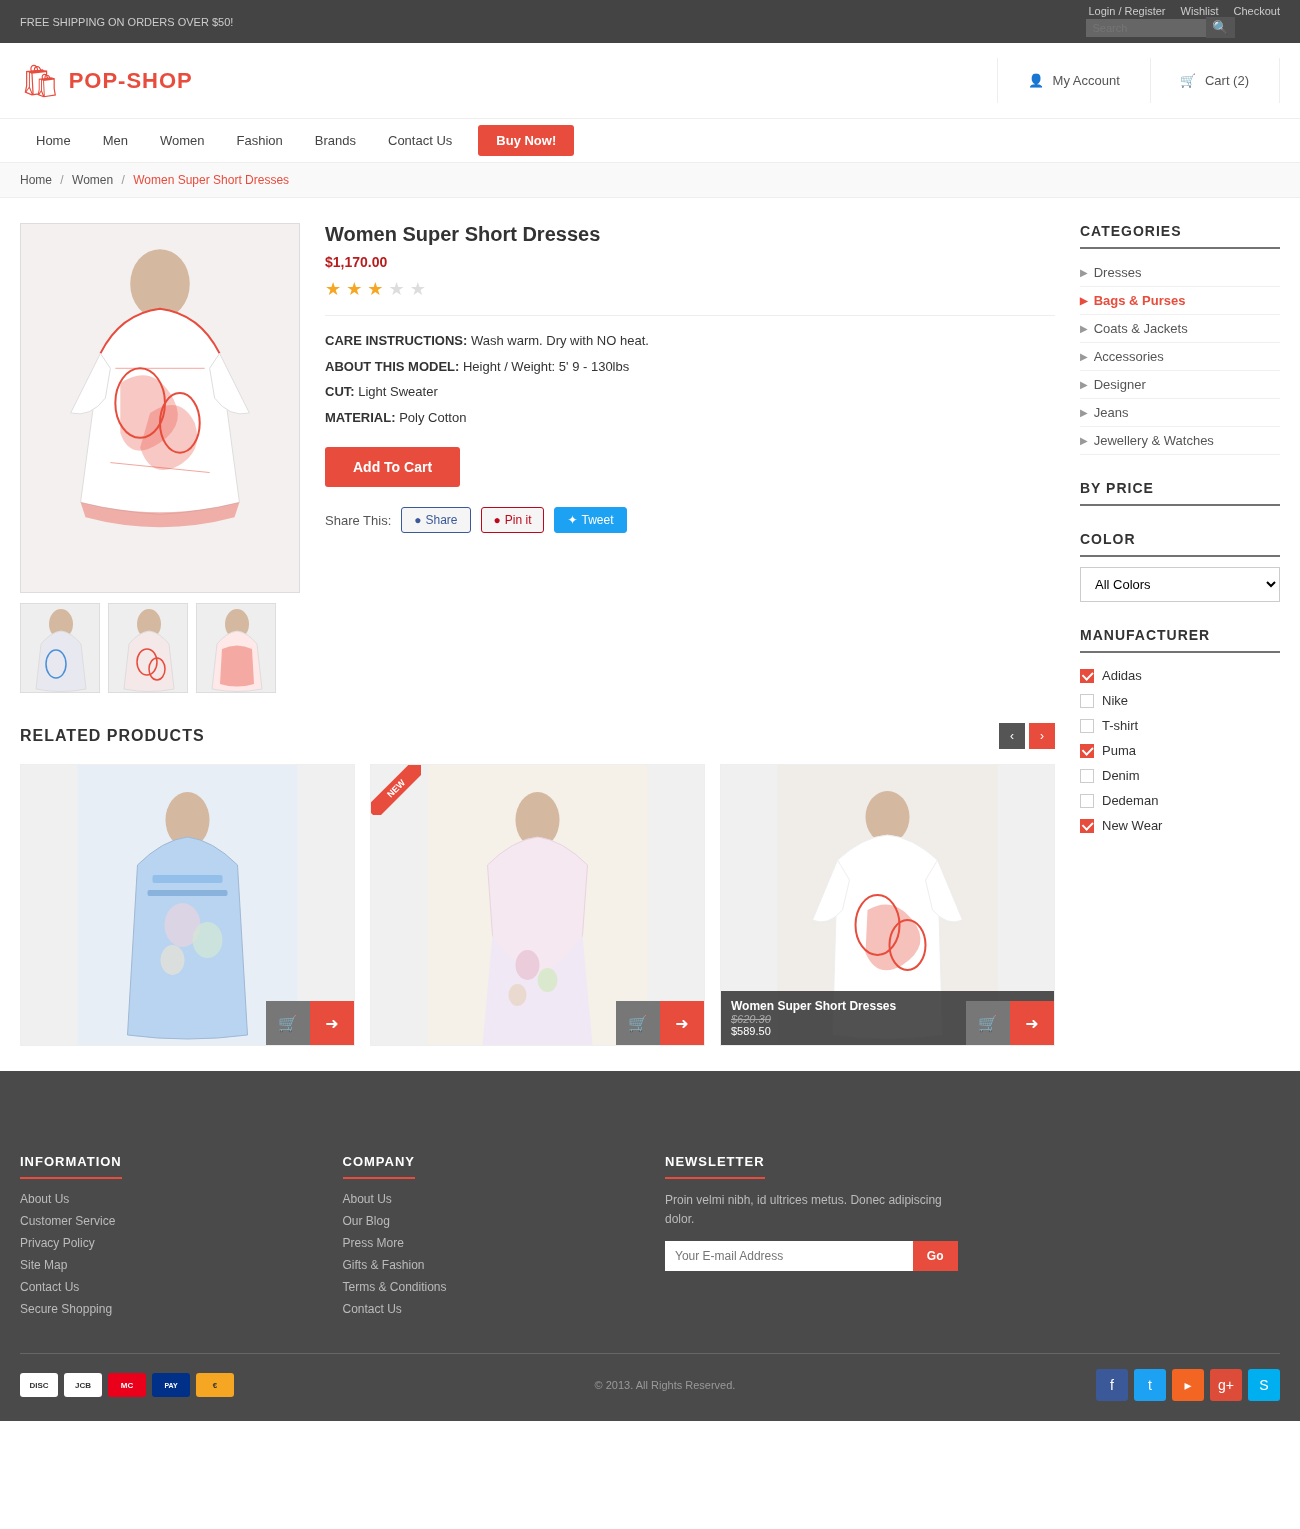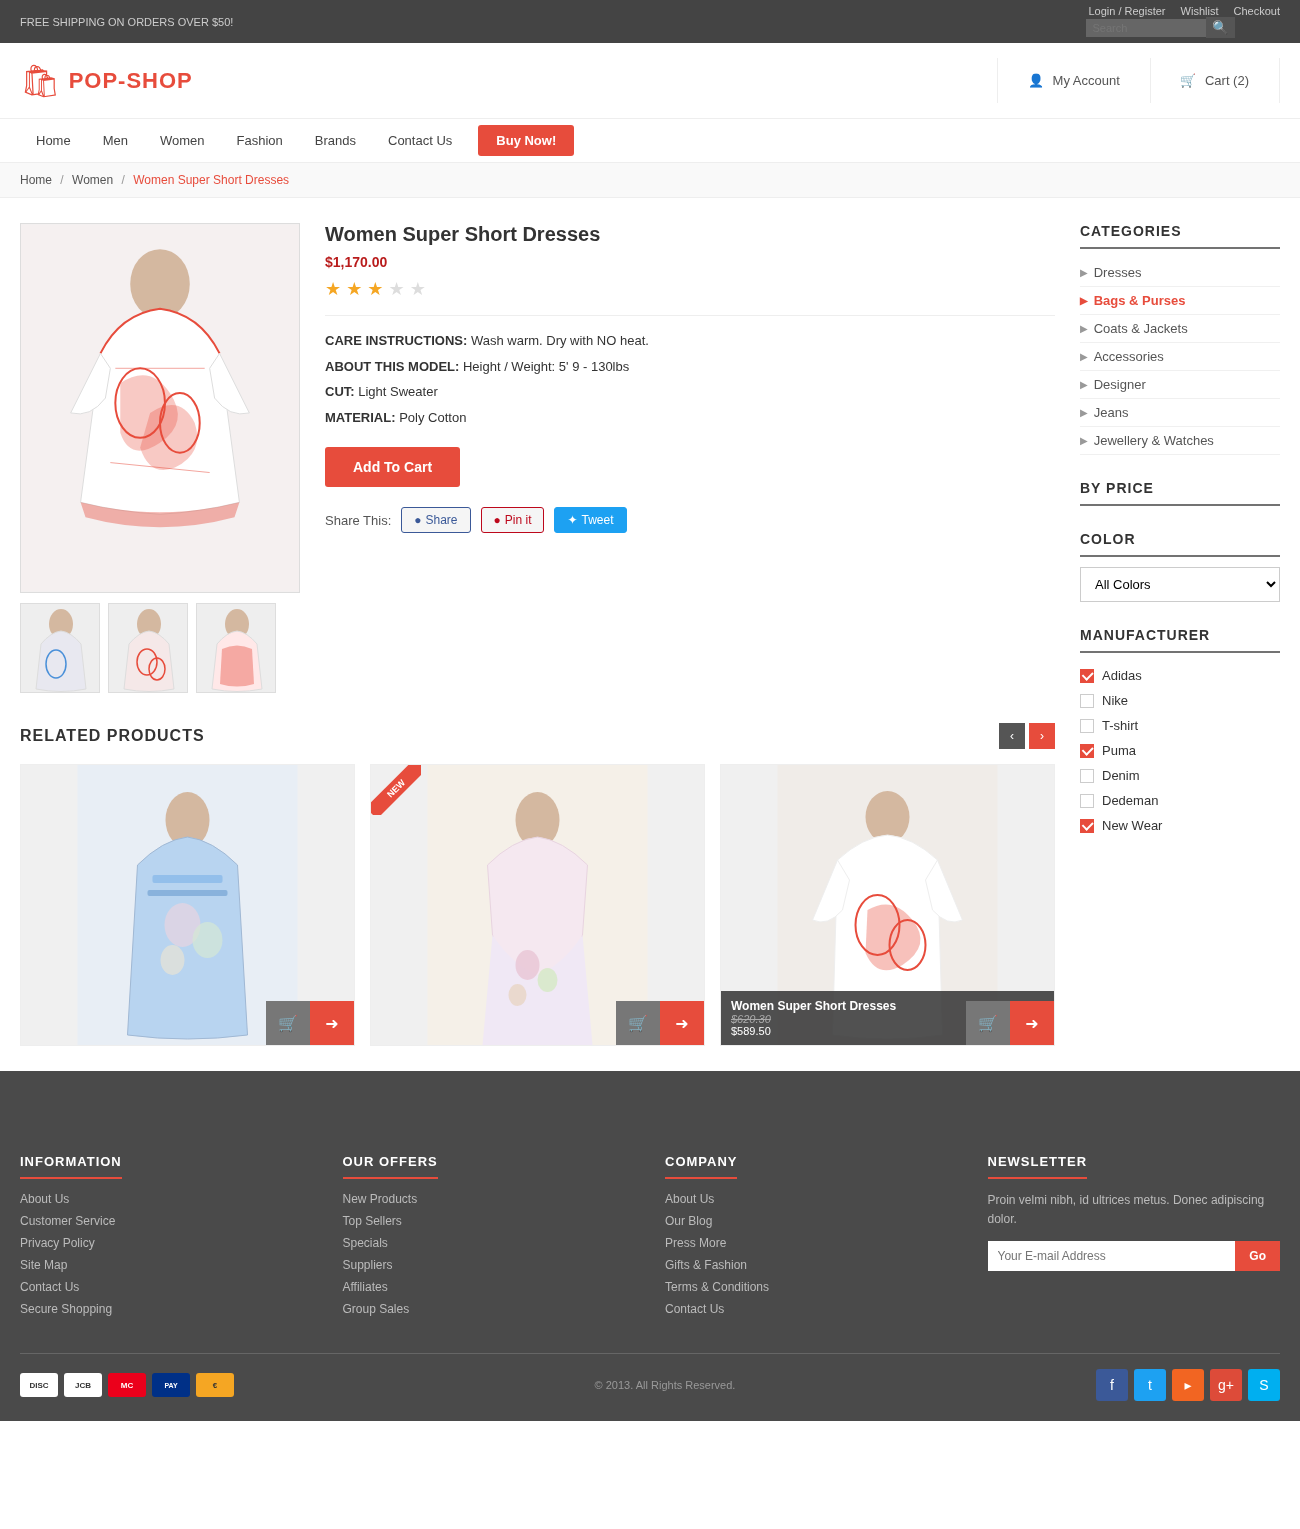--- a/index.html
+++ b/index.html
@@ -468,31 +468,20 @@
       <ul class="footer-links">
         <li><a href="#">About Us</a></li>
         <li><a href="#">Customer Service</a></li>
         <li><a href="#">Privacy Policy</a></li>
         <li><a href="#">Site Map</a></li>
         <li><a href="#">Contact Us</a></li>
         <li><a href="#">Secure Shopping</a></li>
       </ul>
     </div>
 
-    <div>
-      <div class="footer-col-title">OUR OFFERS</div>
-      <ul class="footer-links">
-        <li><a href="#">New Products</a></li>
-        <li><a href="#">Top Sellers</a></li>
-        <li><a href="#">Specials</a></li>
-        <li><a href="#">Suppliers</a></li>
-        <li><a href="#">Affiliates</a></li>
-        <li><a href="#">Group Sales</a></li>
-      </ul>
-    </div>
 
     <div>
       <div class="footer-col-title">COMPANY</div>
       <ul class="footer-links">
         <li><a href="#">About Us</a></li>
         <li><a href="#">Our Blog</a></li>
         <li><a href="#">Press More</a></li>
         <li><a href="#">Gifts &amp; Fashion</a></li>
         <li><a href="#">Terms &amp; Conditions</a></li>
         <li><a href="#">Contact Us</a></li>

